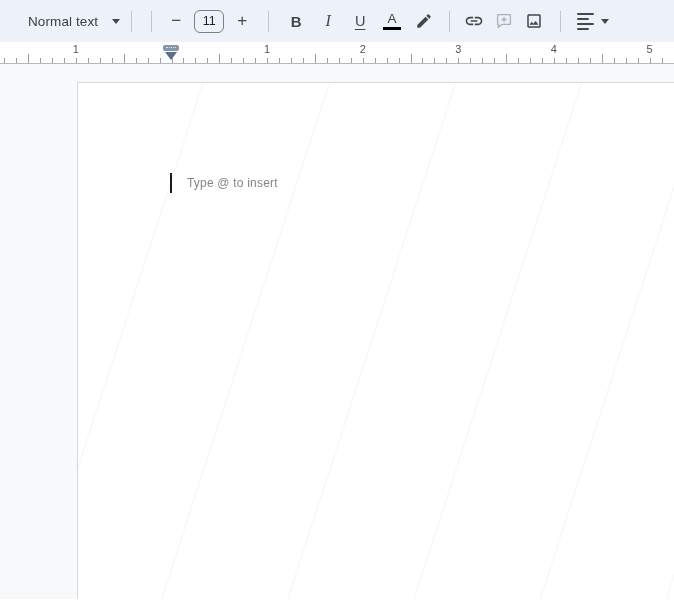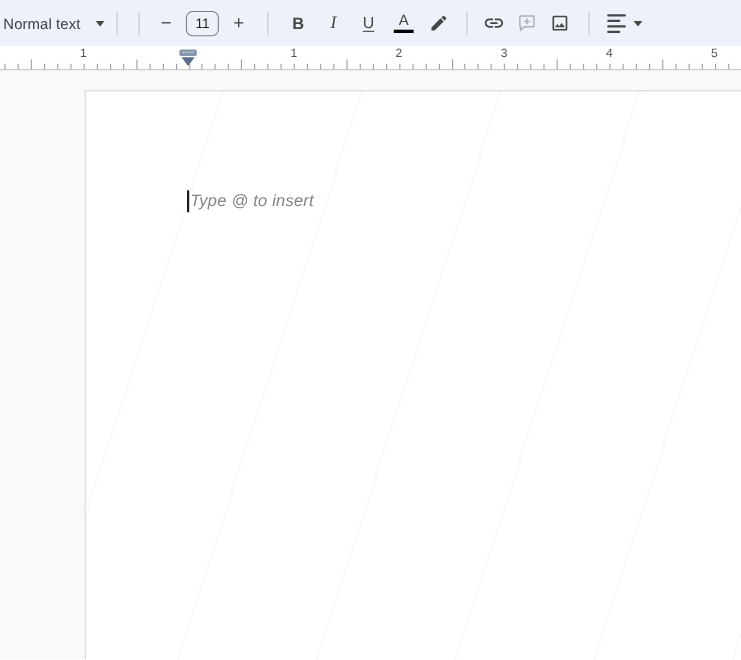--- a/index.html
+++ b/index.html
@@ -10,21 +10,21 @@
     position: relative;
   }
 
   
   .toolbar {
     height: 42px;
     width: 674px;
     background: var(--toolbar-bg, #edf2fa);
     display: flex;
     align-items: center;
-    padding-left: 1px;
+    padding-left: 26px;
     color: var(--icon, #444746);
     user-select: none;
   }
   .tb-sep {
     width: 1px; height: 21px;
     background: #c4c7c5;
     flex: 0 0 auto;
   }
   .caret-down {
     width: 0; height: 0;
@@ -156,23 +156,22 @@
     left: 92px; top: 89px;
     display: flex; align-items: center;
     height: 21px;
   }
   .text-caret {
     width: 2px; height: 20px;
     background: #1b1b1b;
     flex: 0 0 auto;
   }
   .placeholder {
-    margin-left: 1px;
-    font-style: italic;
-    font-size: 15px;
+    margin-left: 15px;
+    font-size: 12px;
     color: var(--placeholder-text, #80868b);
     white-space: nowrap;
     letter-spacing: .2px;
   }
 </style>
 </head>
 <body>
 
 <div class="toolbar">
 

